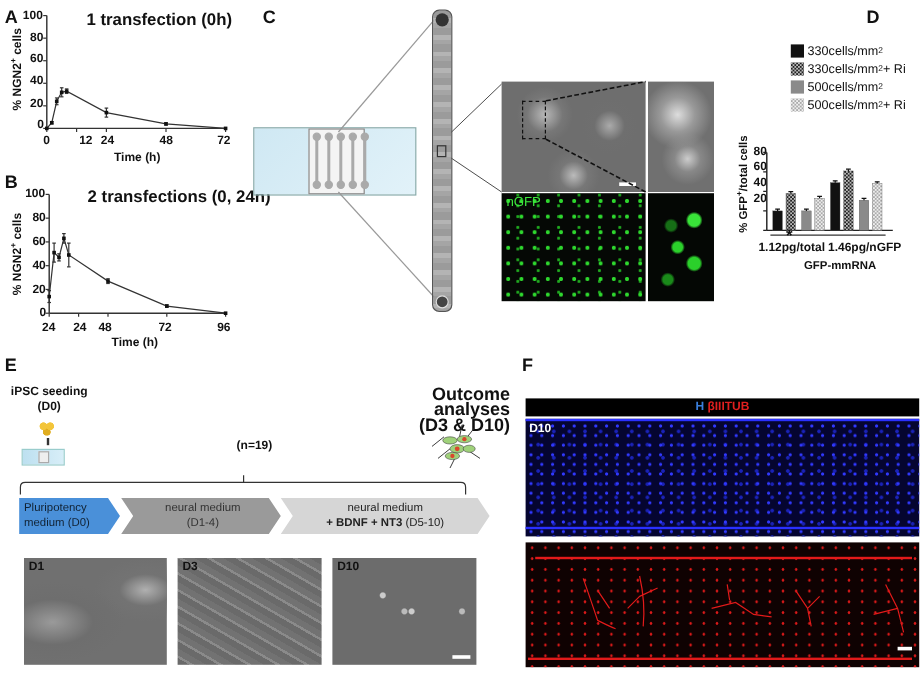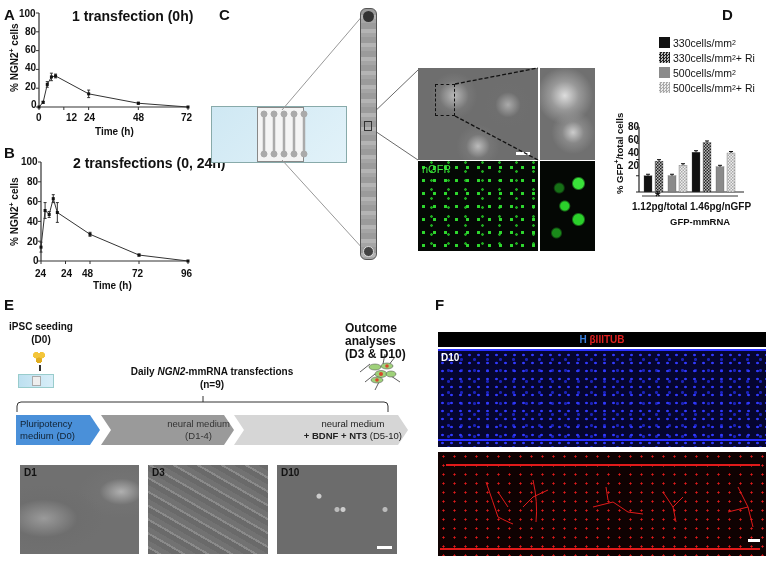--- a/index.html
+++ b/index.html
@@ -10,21 +10,21 @@
 .tick{position:absolute;font-weight:bold;font-size:10px;white-space:nowrap}
 .axlabel{position:absolute;font-weight:bold;font-size:10px;white-space:nowrap}
 .ylab{position:absolute;font-weight:bold;font-size:10px;white-space:nowrap;transform:rotate(-90deg);transform-origin:left top}
 svg{position:absolute;overflow:visible}
 .legend-item{display:flex;align-items:center;font-size:10.5px;height:15px;white-space:nowrap}
 .sw{width:11px;height:11px;margin-right:3px;display:inline-block}
 .sw.black{background:#111}
 .sw.check{background:repeating-conic-gradient(#222 0 25%,#bbb 0 50%) 0 0/3px 3px}
 .sw.grey{background:#8a8a8a}
 .sw.lcheck{background:repeating-conic-gradient(#aaa 0 25%,#eee 0 50%) 0 0/3px 3px}
-.step{position:absolute;height:30px;display:flex;align-items:center;justify-content:flex-end;text-align:center;font-size:9.5px;line-height:12px}
+.step{position:absolute;height:30px;display:flex;align-items:center;justify-content:center;text-align:center;font-size:9.5px;line-height:12px}
 .micro{position:absolute;background:#6b6b6b;overflow:hidden}
 .micro .tag{position:absolute;left:4px;top:2px;font-weight:bold;font-size:10px;color:#111}
 .scalebar{position:absolute;background:#fff;height:3px}
 </style>
 </head>
 <body>
 
 <div>
   <div class="plabel" style="left:4px;top:6px">A</div>
   <div class="chart-title" style="left:72px;top:8px">1 transfection (0h)</div>
@@ -295,41 +295,40 @@
   <div class="abs" style="left:6px;top:320px;width:70px;text-align:center;font-weight:bold;font-size:10px;line-height:13px">
     <div>iPSC seeding</div>
     <div>(D0)</div>
   </div>
   <div class="abs" style="left:32px;top:351px;width:14px;height:12px;background:radial-gradient(circle at 30% 35%,#f3c53a 0 3px,transparent 3.5px),radial-gradient(circle at 70% 35%,#f3c53a 0 3px,transparent 3.5px),radial-gradient(circle at 50% 75%,#e0ad20 0 3px,transparent 3.5px)"></div>
   <div class="abs" style="left:39px;top:365px;width:1.5px;height:6px;background:#333"></div>
   <div class="abs" style="left:18px;top:374px;width:36px;height:14px;background:linear-gradient(90deg,#bde0f0,#d8eef8);border:1px solid #9cc">
     <div class="abs" style="left:13px;top:1px;width:9px;height:10px;background:#eee;border:1px solid #aaa"></div>
   </div>
 
-  <div class="abs" style="left:345px;top:322px;width:80px;text-align:left;font-weight:bold;font-size:12px;line-height:13px">
+  <div class="abs" style="left:345px;top:322px;width:80px;text-align:right;font-weight:bold;font-size:15px;line-height:13px">
     <div>Outcome analyses</div>
     <div>(D3 &amp; D10)</div>
   </div>
   <svg style="left:355px;top:352px" width="50" height="40">
     <g stroke="#333" stroke-width="0.8" fill="none">
       <path d="M5 20 L15 12 M10 30 L20 22 M40 5 L33 14 M45 30 L36 24 M20 38 L24 30 M30 2 L28 12"></path>
     </g>
     <ellipse cx="20" cy="15" rx="6" ry="3" fill="#9fd17a" stroke="#444" stroke-width="0.5"></ellipse>
     <ellipse cx="32" cy="14" rx="6" ry="3" fill="#9fd17a" stroke="#444" stroke-width="0.5"></ellipse>
     <ellipse cx="26" cy="22" rx="6" ry="3.5" fill="#9fd17a" stroke="#444" stroke-width="0.5"></ellipse>
     <ellipse cx="36" cy="22" rx="5" ry="3" fill="#9fd17a" stroke="#444" stroke-width="0.5"></ellipse>
     <ellipse cx="22" cy="28" rx="6" ry="3" fill="#9fd17a" stroke="#444" stroke-width="0.5"></ellipse>
     <circle cx="26" cy="22" r="2" fill="#d9472b"></circle>
     <circle cx="32" cy="14" r="1.8" fill="#d9472b"></circle>
     <circle cx="22" cy="28" r="1.8" fill="#d9472b"></circle>
   </svg>
 
   <div class="abs" style="left:112px;top:365px;width:200px;text-align:center;font-weight:bold;font-size:10px;line-height:13px">
-    <div><span>Daily </span><i>NGN2</i><span>-mmRNA transfections</span></div>
-    <div>(n=9)</div>
+    <div>(n=19)</div>
   </div>
   <svg style="left:0;top:0" width="420" height="420">
     <path d="M17 412 L17 406 Q17 402 21 402 L384 402 Q388 402 388 406 L388 412" fill="none" stroke="#333" stroke-width="1"></path>
     <line x1="203" y1="396" x2="203" y2="402" stroke="#333" stroke-width="1"></line>
   </svg>
 
   <svg style="left:0;top:0" width="420" height="450">
     <polygon points="16,415 90,415 100,430 90,445 16,445" fill="#4a90d9"></polygon>
     <polygon points="101,415 224,415 234,430 224,445 101,445 111,430" fill="#9a9a9a"></polygon>
     <polygon points="234,415 398,415 408,430 398,445 234,445 244,430" fill="#d6d6d6"></polygon>

